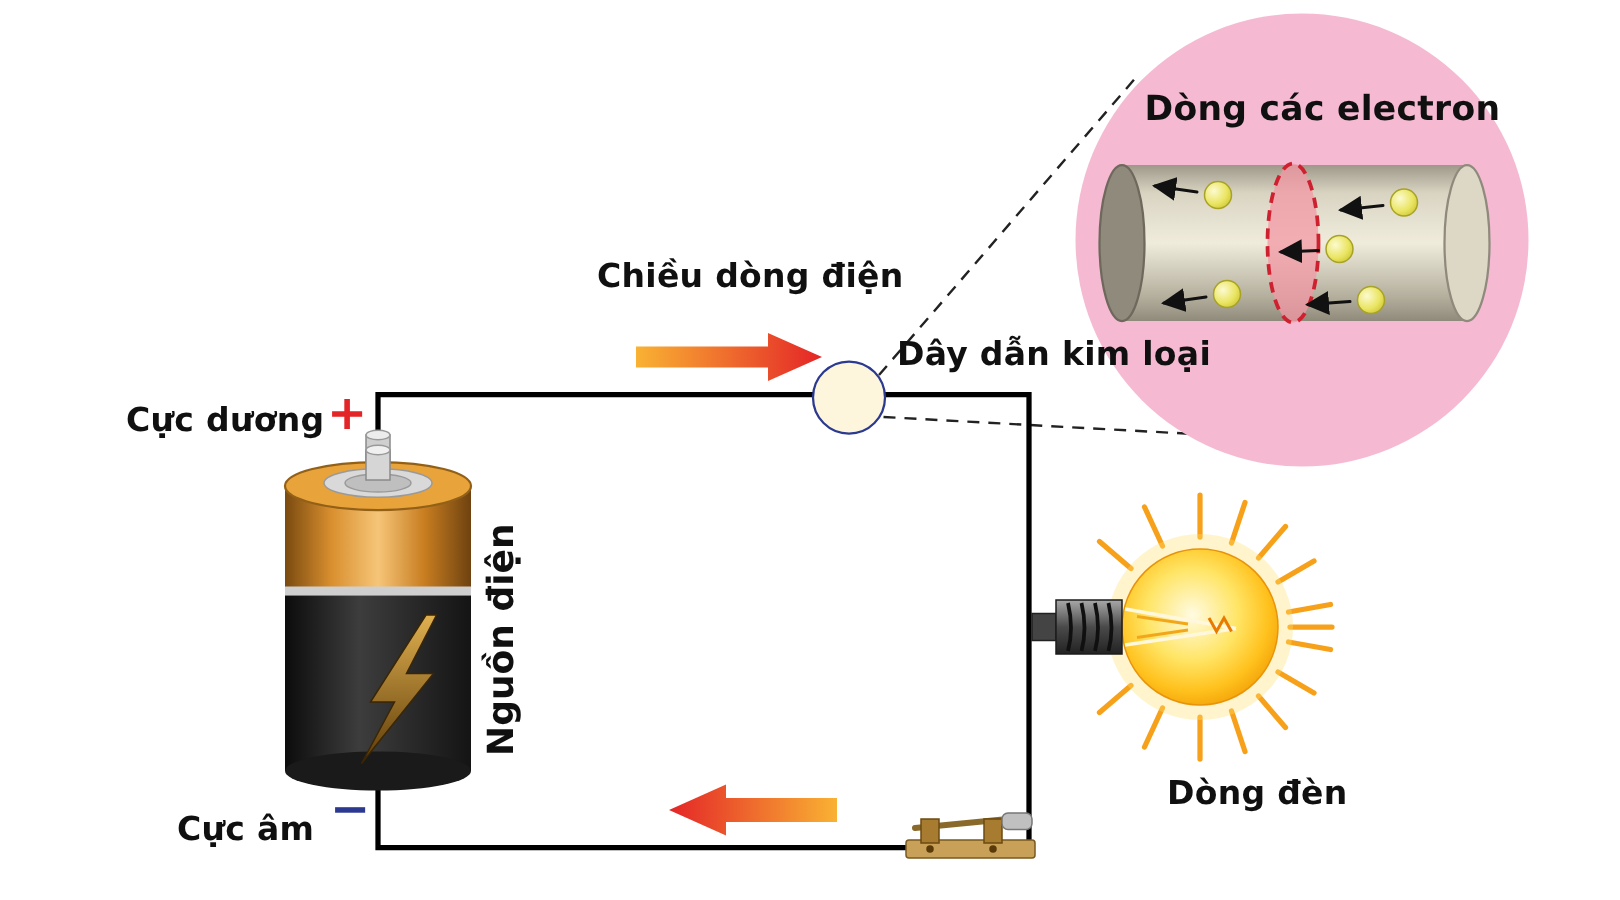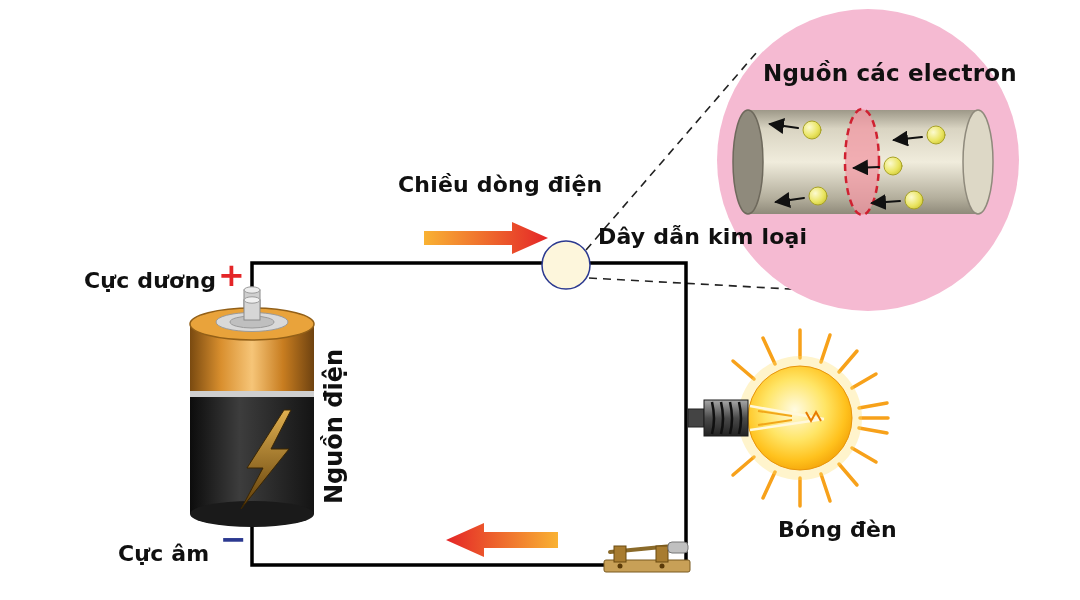--- a/index.html
+++ b/index.html
@@ -167,23 +167,23 @@
       <rect x="604" y="560" width="86" height="12" rx="2" fill="#c8a057" stroke="#7a5a20"></rect>
       <line x1="610" y1="552" x2="672" y2="546" stroke="#8a6a2a" stroke-width="4" stroke-linecap="round"></line>
       <rect x="614" y="546" width="12" height="16" fill="#a87c30" stroke="#6b4a10"></rect>
       <rect x="656" y="546" width="12" height="16" fill="#a87c30" stroke="#6b4a10"></rect>
       <rect x="668" y="542" width="20" height="11" rx="4" fill="#c0c0c0" stroke="#777"></rect>
       <circle cx="620" cy="566" r="2.5" fill="#5a3a08"></circle>
       <circle cx="662" cy="566" r="2.5" fill="#5a3a08"></circle>
     </g>
   </svg>
 
-  <div class="lbl lbl-inset-title">Nguồn các electron</div>
+  <div class="lbl lbl-inset-title">Dòng các electron</div>
   <div class="lbl lbl-current-direction">Chiều dòng điện</div>
   <div class="lbl lbl-positive-terminal">Cực dương</div>
   <div class="lbl lbl-metal-wire">Dây dẫn kim loại</div>
   <div class="sign-positive">+</div>
   <div class="lbl-power-source">Nguồn điện</div>
   <div class="lbl lbl-negative-terminal">Cực âm</div>
   <div class="sign-negative">−</div>
-  <div class="lbl lbl-light-bulb">Bóng đèn</div>
+  <div class="lbl lbl-light-bulb">Dòng đèn</div>
 
 </div>
 
 </body></html>

